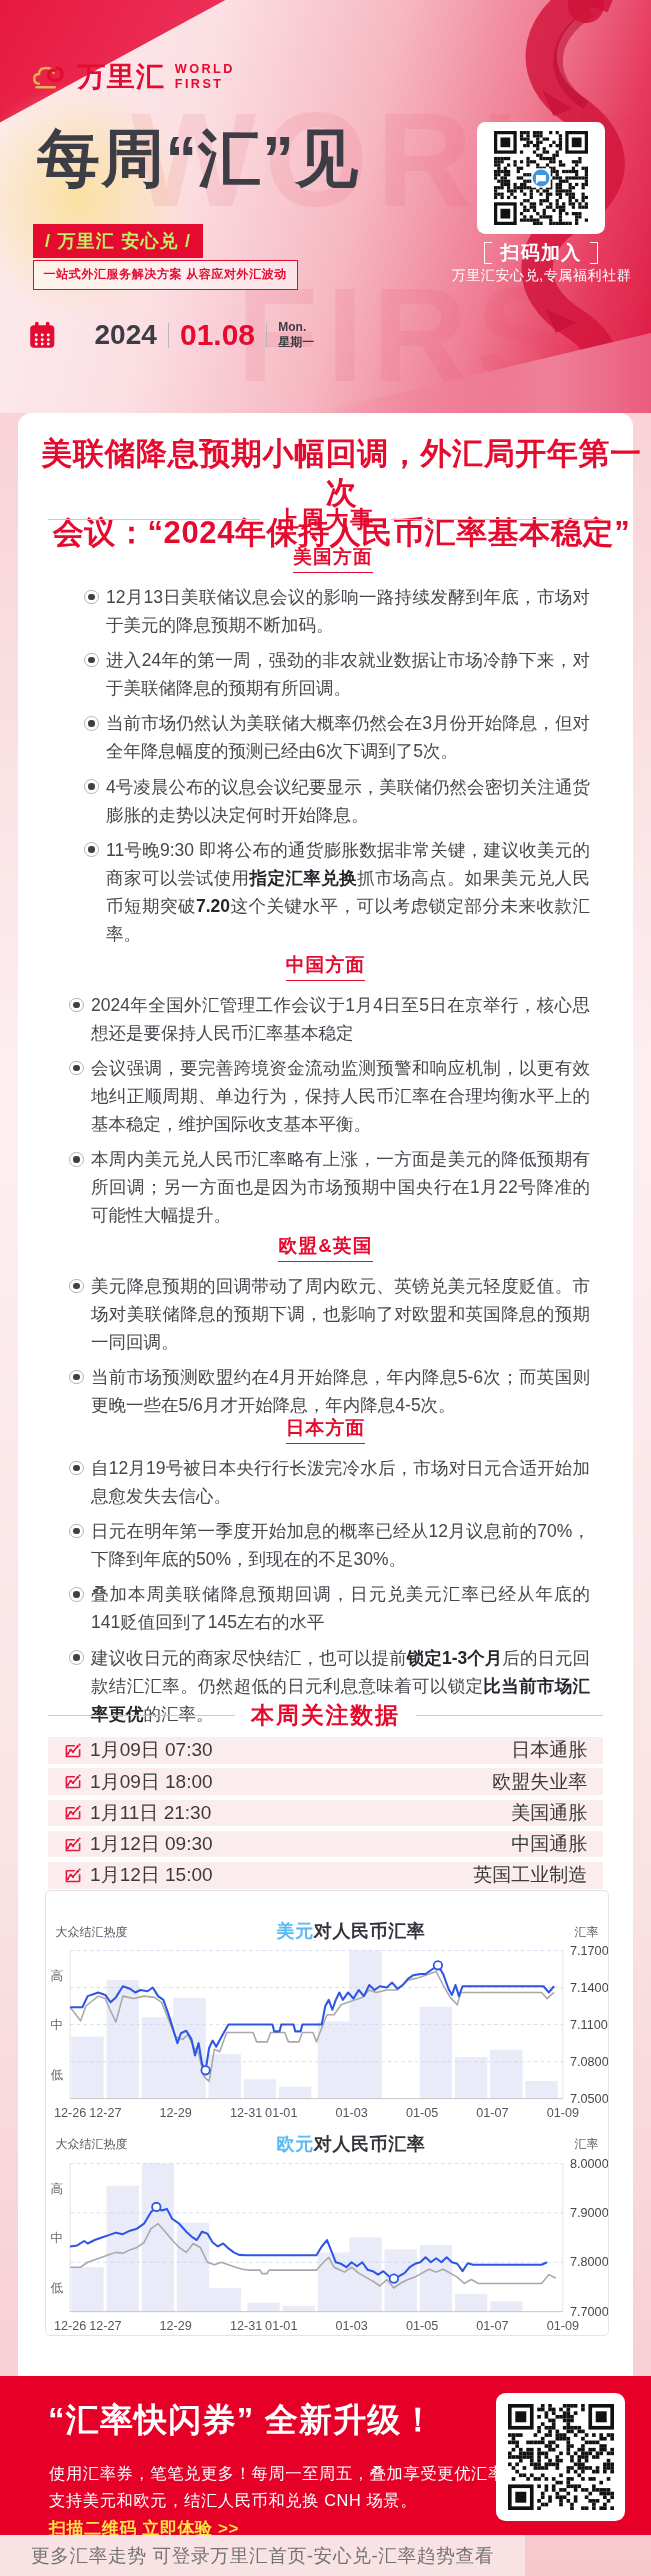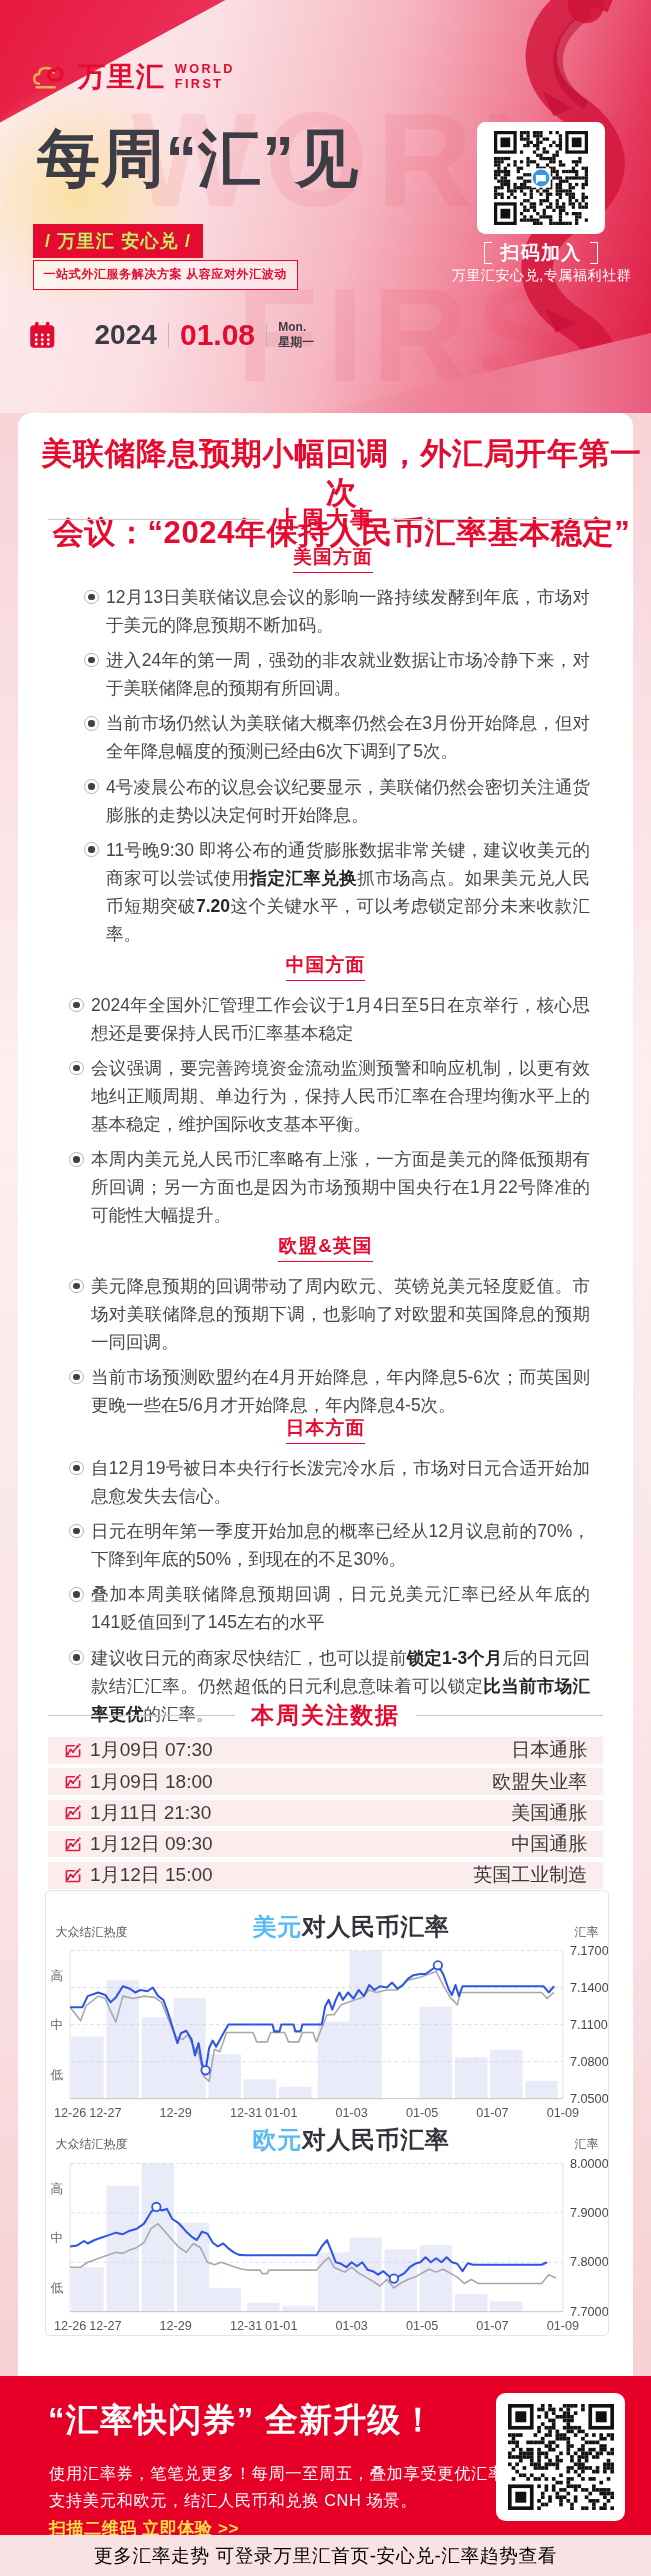--- a/index.html
+++ b/index.html
@@ -71,35 +71,35 @@
 
   .schedule{position:absolute;left:30px;right:30px;top:1324px;}
   .sched-row{display:flex;align-items:center;height:26.5px;background:#fbeced;margin-bottom:4.8px;padding:0 15.7px;}
   .sched-row .time{margin-left:8.4px;font-size:19px;color:#3b3b3b;}
   .sched-row .lbl{margin-left:auto;font-size:19px;color:#3b3b3b;}
 
   .chart-panel{position:absolute;left:27px;top:1477px;width:564px;height:446px;box-sizing:border-box;
                border:0.9px solid #e4e4e4;border-radius:5px;background:#fff;padding-top:24px;}
   .c-head{display:flex;align-items:flex-end;padding:0 9.6px;height:28px;box-sizing:border-box;}
   .c-axis{font-size:12px;color:#55555c;padding-bottom:2.4px;}
-  .c-title{flex:1;text-align:center;font-size:24px;font-weight:900;color:#33333b;letter-spacing:0.6px;}
+  .c-title{flex:1;text-align:center;font-size:18px;font-weight:900;color:#33333b;letter-spacing:0.6px;}
   .c-title .hl{color:#58baf4;}
   .chart svg{display:block;}
   .chart + .chart{margin-top:4.8px;}
 
   
   .banner{position:absolute;left:0;top:2376px;width:651px;height:159px;background:#e60028;overflow:hidden;}
   .b-title{position:absolute;left:48px;top:22px;color:#fff;font-size:33px;font-weight:900;letter-spacing:1.2px;}
   .b-line1{position:absolute;left:49px;top:71px;color:#fff;font-size:16.3px;letter-spacing:0.6px;}
   .b-line2{position:absolute;left:49px;top:98px;color:#fff;font-size:16.3px;letter-spacing:0.6px;}
   .b-cta{position:absolute;left:49px;top:124px;color:#fde047;font-size:17px;font-weight:700;letter-spacing:0.6px;}
   .qr-card2{position:absolute;left:496px;top:17px;width:129px;height:128px;background:#fff;border-radius:9.6px;
             display:flex;align-items:center;justify-content:center;}
-  .foot{position:absolute;left:0;top:2535px;width:651px;height:41px;background:#f9e2e3;
-        display:flex;align-items:center;justify-content:center;font-size:18.7px;color:#000000;letter-spacing:0.6px;}
+  .foot{position:absolute;left:0;top:2535px;width:525px;height:41px;background:#f9e2e3;
+        display:flex;align-items:center;justify-content:center;font-size:18.7px;color:#737373;letter-spacing:0.6px;}
 </style>
 </head>
 <body>
 
 <div class="page">
   <div class="side-bg"></div>
 
   <header class="hero">
     <div class="wedge-tl"></div>
     <div class="glow"></div>

